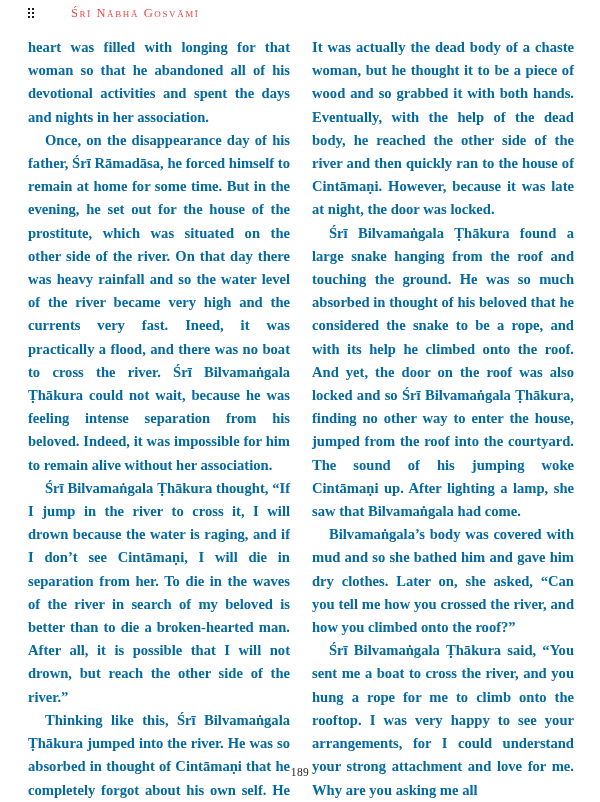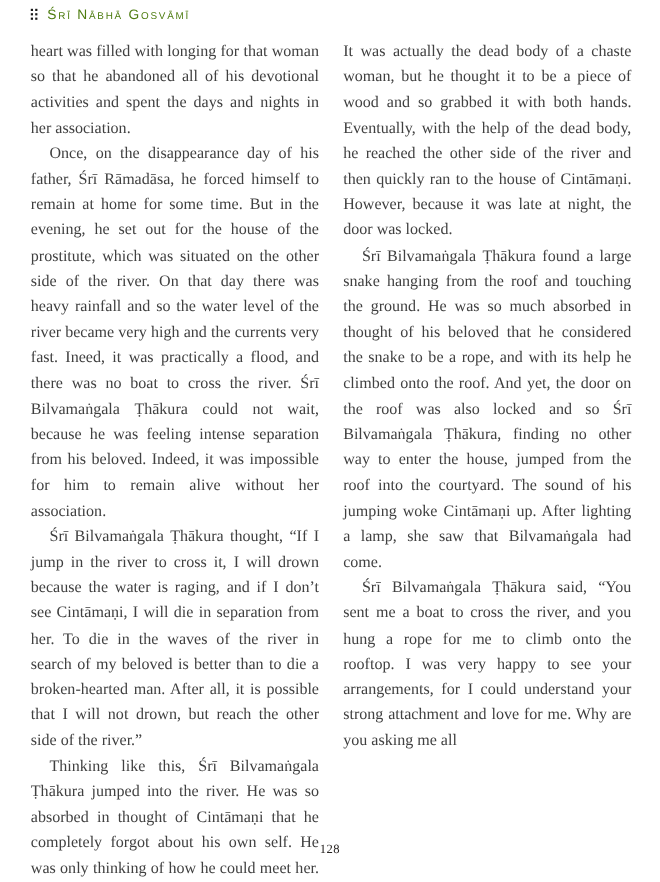--- a/index.html
+++ b/index.html
@@ -49,46 +49,48 @@
     display: block;
   }
   .head-ornament i:nth-child(1) { left: 0px; top: 0px; }
   .head-ornament i:nth-child(2) { left: 4px; top: 0px; }
   .head-ornament i:nth-child(3) { left: 0px; top: 4px; }
   .head-ornament i:nth-child(4) { left: 4px; top: 4px; }
   .head-ornament i:nth-child(5) { left: 0px; top: 8px; }
   .head-ornament i:nth-child(6) { left: 4px; top: 8px; }
 
   .head-title {
-    font-family: Liberation Sans, sans-serif;
+    font-family: Liberation Serif, serif;
     font-variant: small-caps;
     font-size: 12.5px;
     letter-spacing: 1.6px;
-    color: #4d7c0f;
+    color: #ef4444;
     white-space: nowrap;
+    margin-left: 28px;
   }
 
   
   .columns {
     position: absolute;
     left: 28px;
     top: 36px;
     width: 546px;
     height: 710px;
     display: flex;
     gap: 22px;
   }
   .col {
     width: 262px;
     font-size: 14.6px;
     line-height: 23.2px;
     text-align: justify;
     text-justify: inter-word;
     hyphens: none;
-    color: #404040;
+    color: #0369a1;
+    font-weight: bold;
   }
   .col p {
     margin: 0;
     text-indent: 17px;
   }
   .col p.no-indent {
     text-indent: 0;
   }
   .col p + p {
     margin-top: 0;
@@ -131,20 +133,21 @@
     <div class="col">
       <p class="no-indent">heart was filled with longing for that woman so that he abandoned all of his devotional activities and spent the days and nights in her association.</p>
       <p>Once, on the disappearance day of his father, Śrī Rāmadāsa, he forced himself to remain at home for some time. But in the evening, he set out for the house of the prostitute, which was situated on the other side of the river. On that day there was heavy rainfall and so the water level of the river became very high and the currents very fast. Ineed, it was practically a flood, and there was no boat to cross the river. Śrī Bilvamaṅgala Ṭhākura could not wait, because he was feeling intense separation from his beloved. Indeed, it was impossible for him to remain alive without her association.</p>
       <p>Śrī Bilvamaṅgala Ṭhākura thought, “If I jump in the river to cross it, I will drown because the water is raging, and if I don’t see Cintāmaṇi, I will die in separation from her. To die in the waves of the river in search of my beloved is better than to die a broken-hearted man. After all, it is possible that I will not drown, but reach the other side of the river.”</p>
       <p>Thinking like this, Śrī Bilvamaṅgala Ṭhākura jumped into the river. He was so absorbed in thought of Cintāmaṇi that he completely forgot about his own self. He was only thinking of how he could meet her. As he was swimming in the river, he gradually became tired and his destination was still far away. Then as he was about to sink into the water, he saw something floating nearby.</p>
     </div>
 
     <div class="col">
       <p class="no-indent">It was actually the dead body of a chaste woman, but he thought it to be a piece of wood and so grabbed it with both hands. Eventually, with the help of the dead body, he reached the other side of the river and then quickly ran to the house of Cintāmaṇi. However, because it was late at night, the door was locked.</p>
       <p>Śrī Bilvamaṅgala Ṭhākura found a large snake hanging from the roof and touching the ground. He was so much absorbed in thought of his beloved that he considered the snake to be a rope, and with its help he climbed onto the roof. And yet, the door on the roof was also locked and so Śrī Bilvamaṅgala Ṭhākura, finding no other way to enter the house, jumped from the roof into the courtyard. The sound of his jumping woke Cintāmaṇi up. After lighting a lamp, she saw that Bilvamaṅgala had come.</p>
+      <p>Bilvamaṅgala’s body was covered with mud and so she bathed him and gave him dry clothes. Later on, she asked, “Can you tell me how you crossed the river, and how you climbed onto the roof?”</p>
       <p>Śrī Bilvamaṅgala Ṭhākura said, “You sent me a boat to cross the river, and you hung a rope for me to climb onto the rooftop. I was very happy to see your arrangements, for I could understand your strong attachment and love for me. Why are you asking me all</p>
     </div>
 
   </div>
 
-  <div class="folio">128</div>
+  <div class="folio">189</div>
 
 </div>
 
 </body></html>

